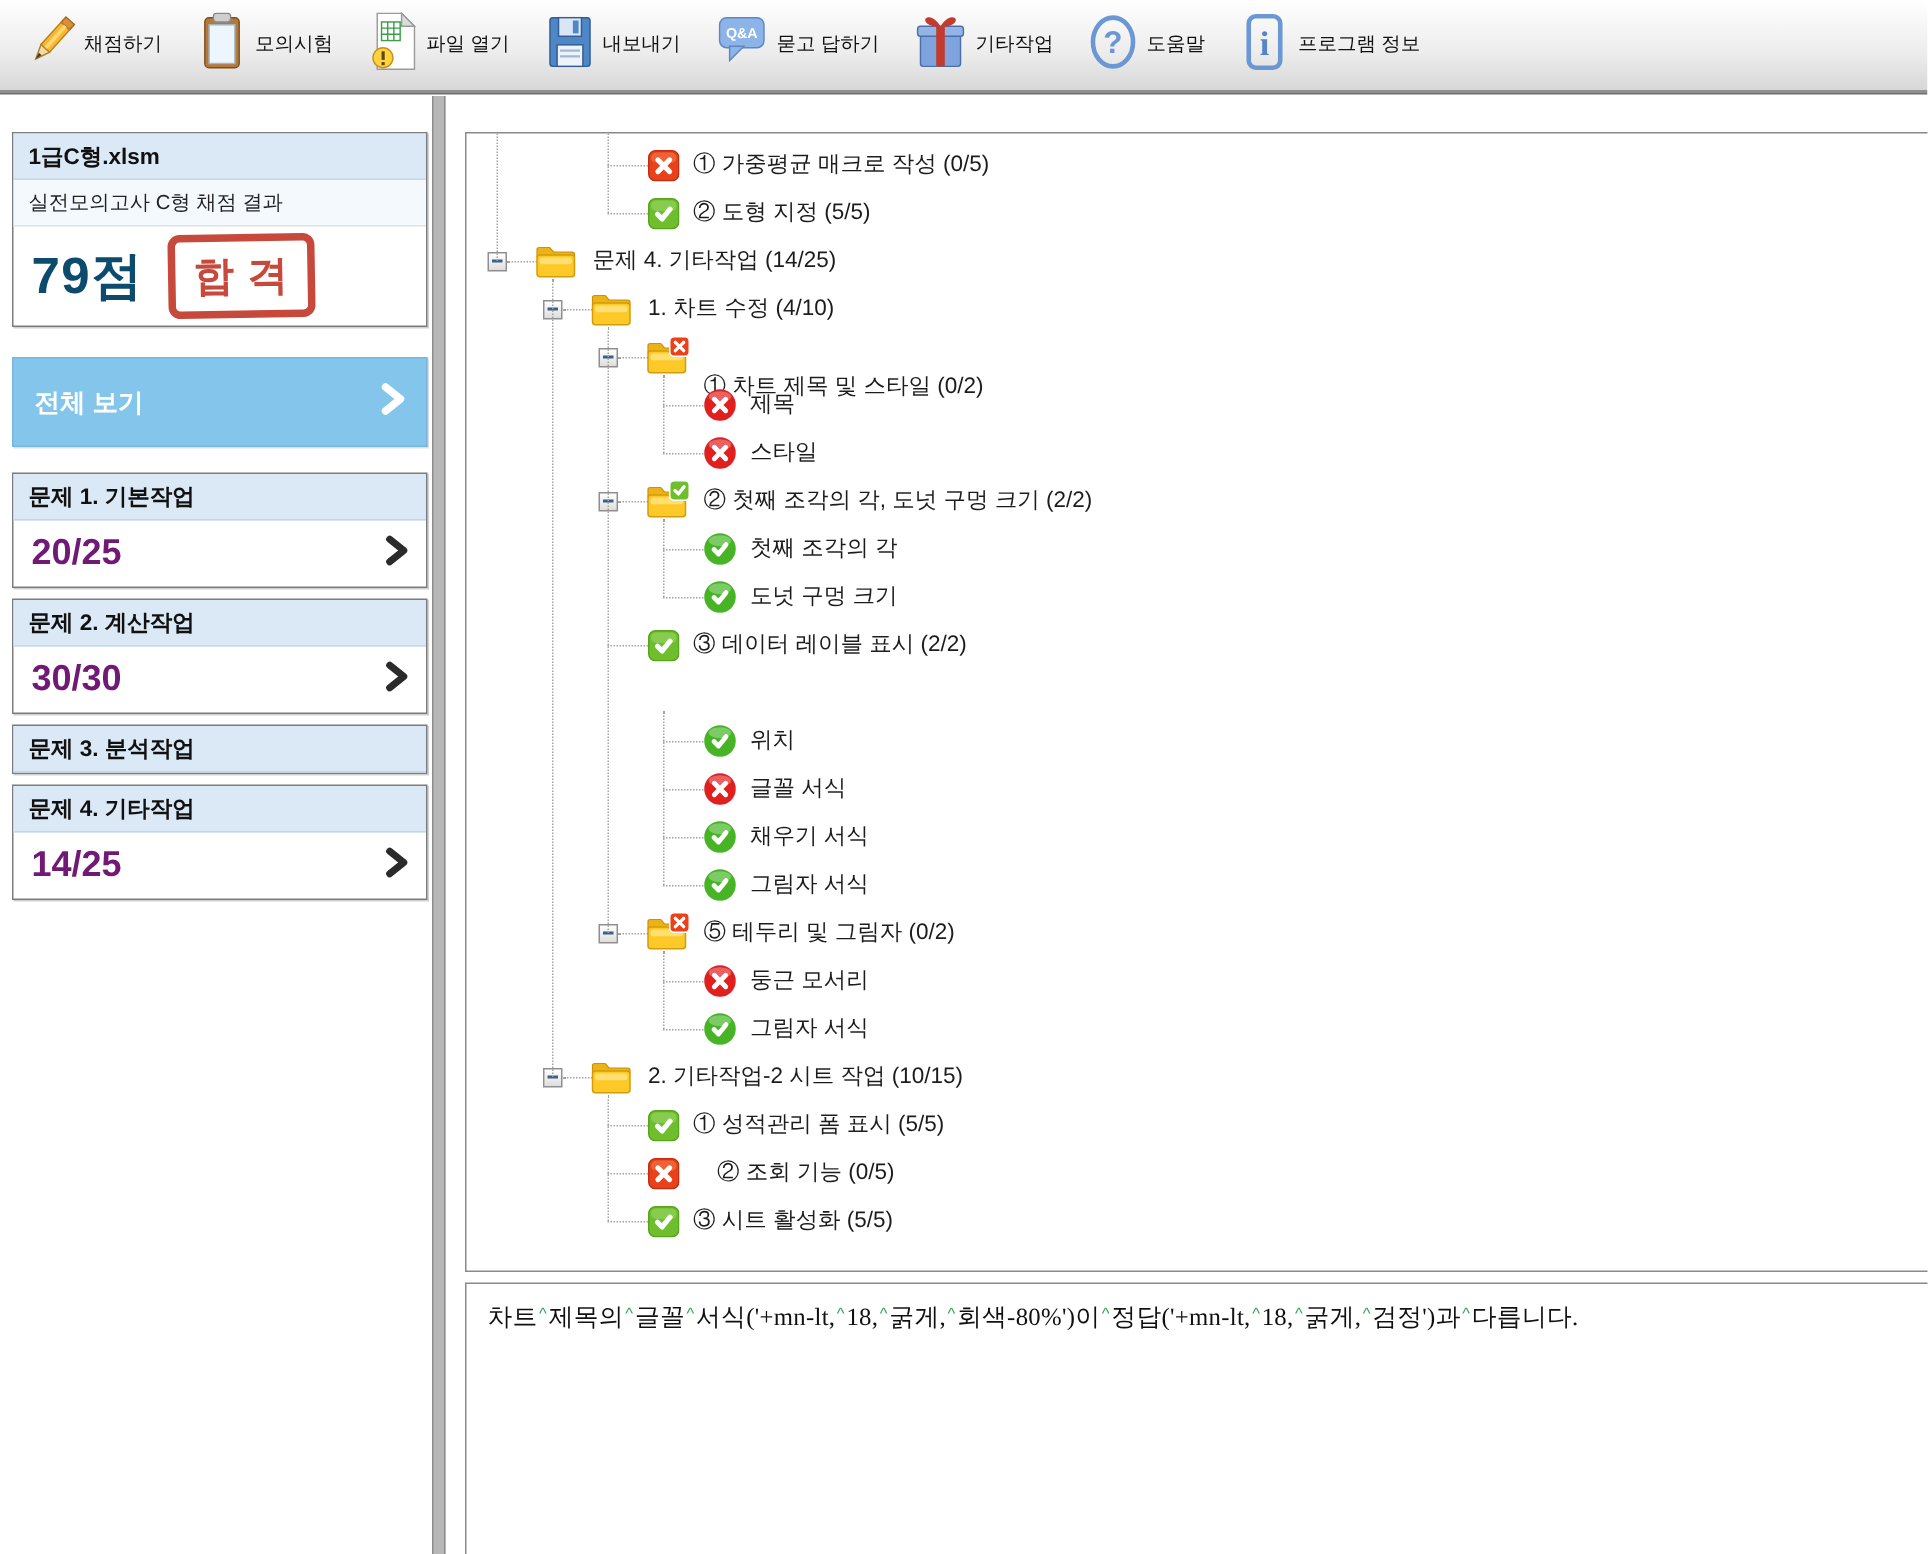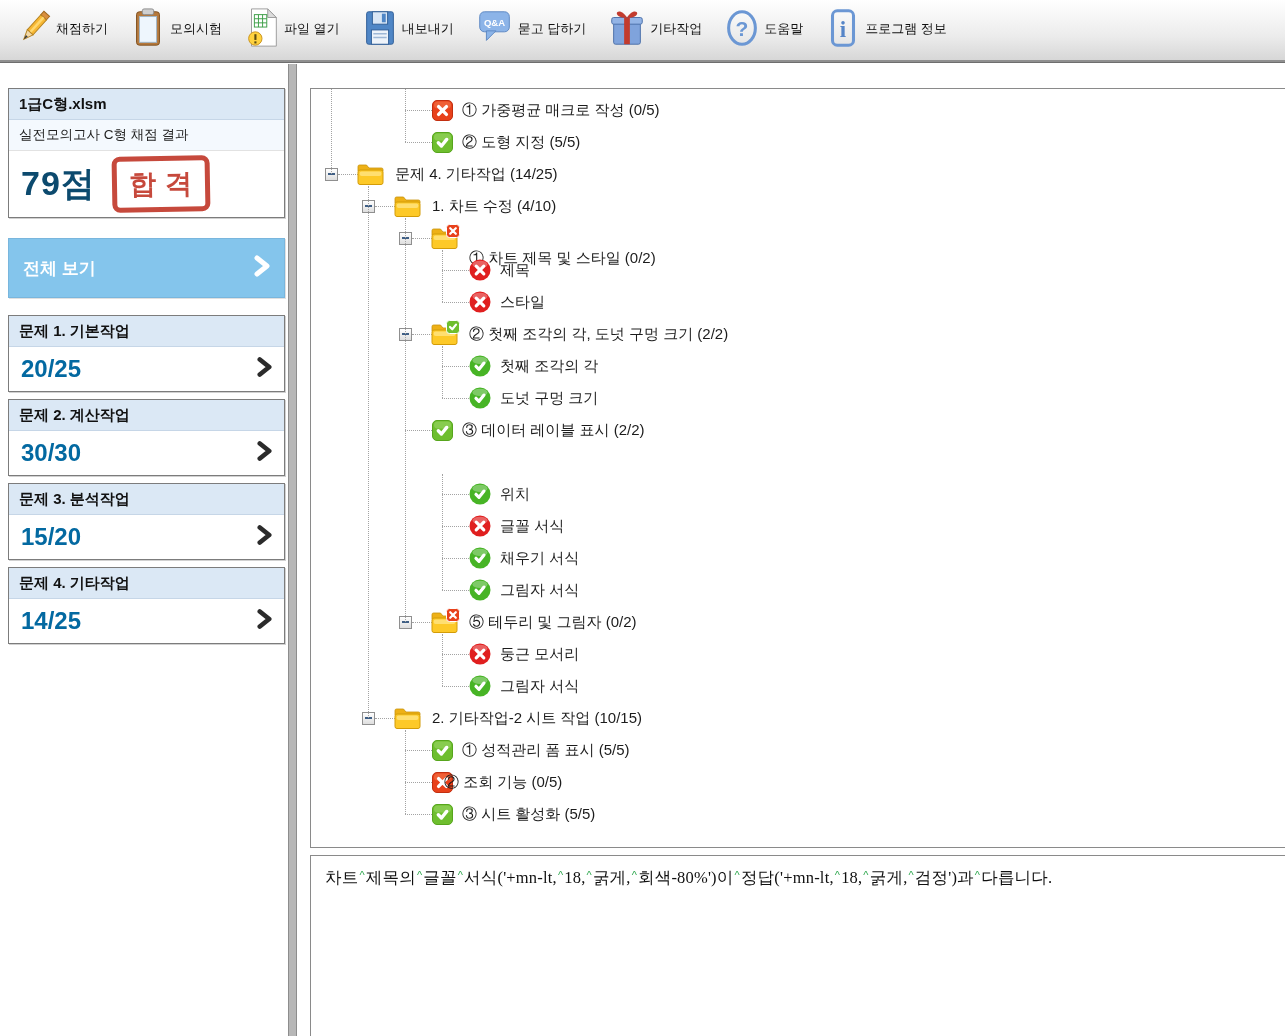--- a/index.html
+++ b/index.html
@@ -32,21 +32,21 @@
   .score-row{display:flex;align-items:center;padding:8px 12px;gap:16px;height:66px;box-sizing:border-box;}
   .big-score{font-size:34px;font-weight:bold;color:#0c4a6e;letter-spacing:1px;}
   .stamp{border:5px solid #c23a2c;border-radius:8px;color:#c23a2c;font-size:27px;font-weight:900;
     padding:5px 4px 5px 12px;letter-spacing:9px;transform:rotate(-1deg);opacity:.92;}
   .view-all{height:60px;margin:20px 0 17px;background:#84c5ec;border:1px solid #79b6dd;
     box-shadow:1px 1px 0 rgba(0,0,0,.12);display:flex;align-items:center;
     justify-content:space-between;padding:0 14px;box-sizing:border-box;cursor:pointer;}
   .va-label{color:#fff;font-weight:bold;font-size:17px;}
   .sec{margin-bottom:7px;cursor:pointer;}
   .sec-body{display:flex;justify-content:space-between;align-items:center;padding:7px 12px;height:44px;box-sizing:border-box;}
-  .sec-score{font-size:24px;font-weight:bold;color:#0369a1;}
+  .sec-score{font-size:24px;font-weight:bold;color:#701a75;}
   
   .tree-panel{position:absolute;left:310px;top:88px;right:-2px;height:758px;
     border:1px solid #8a8a8a;background:#fff;overflow:hidden;}
   .tree{position:absolute;inset:0;}
   .trow{position:absolute;left:0;right:0;height:32px;cursor:default;}
   .hline{position:absolute;height:0;border-top:1px dotted #a3a3a3;}
   .vline{position:absolute;width:0;border-left:1px dotted #a3a3a3;}
   .texp{position:absolute;width:13px;height:13px;box-sizing:border-box;
     background:linear-gradient(#ffffff,#dedede);border:1px solid #8f8f8f;cursor:pointer;}
   .texp i{display:block;margin:4px auto 0;width:7px;height:2px;background:#3f5f85;}
@@ -190,26 +190,20 @@
         <div class="panel-header">문제 2. 계산작업</div>
         <div class="sec-body">
           <span class="sec-score">30/30</span>
           <span><svg width="15" height="22" viewBox="0 0 16 22">
               <polyline points="3,3 13,11 3,19" fill="none" stroke="#2b2b2b" stroke-width="5" stroke-linecap="round" stroke-linejoin="round"></polyline>
             </svg></span>
         </div>
       </div>
       <div class="panel sec">
         <div class="panel-header">문제 3. 분석작업</div>
-        <div class="sec-body">
-          <span class="sec-score">15/20</span>
-          <span><svg width="15" height="22" viewBox="0 0 16 22">
-              <polyline points="3,3 13,11 3,19" fill="none" stroke="#2b2b2b" stroke-width="5" stroke-linecap="round" stroke-linejoin="round"></polyline>
-            </svg></span>
-        </div>
       </div>
       <div class="panel sec">
         <div class="panel-header">문제 4. 기타작업</div>
         <div class="sec-body">
           <span class="sec-score">14/25</span>
           <span><svg width="15" height="22" viewBox="0 0 16 22">
               <polyline points="3,3 13,11 3,19" fill="none" stroke="#2b2b2b" stroke-width="5" stroke-linecap="round" stroke-linejoin="round"></polyline>
             </svg></span>
         </div>
       </div>
@@ -464,21 +458,21 @@
       </div>
       <div class="trow" style="top: 677px;">
         <span class="hline" style="left: 94px; width: 29px; top: 16px;"></span>
         <span class="ticon" style="left: 121px; top: 5.5px;">
           <svg width="21" height="21" viewBox="0 0 21 21">
             <rect x="0.5" y="0.5" width="20" height="20" rx="4.5" fill="#e8411b" stroke="#c22f10"></rect>
             <rect x="2" y="1.6" width="17" height="7" rx="3.5" fill="#f0693f" opacity="0.8"></rect>
             <path d="M6.6,6.6 L14.4,14.4 M14.4,6.6 L6.6,14.4" stroke="#fff" stroke-width="3.4" stroke-linecap="round" fill="none"></path>
           </svg>
         </span>
-        <span class="trlabel" style="left: 133px;">② 조회 기능 (0/5)</span>
+        <span class="trlabel" style="left: 167px;">② 조회 기능 (0/5)</span>
       </div>
       <div class="trow" style="top: 709px;">
         <span class="hline" style="left: 94px; width: 29px; top: 16px;"></span>
         <span class="ticon" style="left: 121px; top: 5.5px;">
           <svg width="21" height="21" viewBox="0 0 21 21">
             <rect x="0.5" y="0.5" width="20" height="20" rx="4.5" fill="#6ebe2e" stroke="#57a51d"></rect>
             <rect x="2" y="1.6" width="17" height="7" rx="3.5" fill="#8ed058" opacity="0.8"></rect>
             <path d="M6.3,10.8 L9.45,13.950000000000001 L14.7,7.44" stroke="#fff" stroke-width="3.4" stroke-linecap="round" stroke-linejoin="round" fill="none"></path>
           </svg>
         </span>

